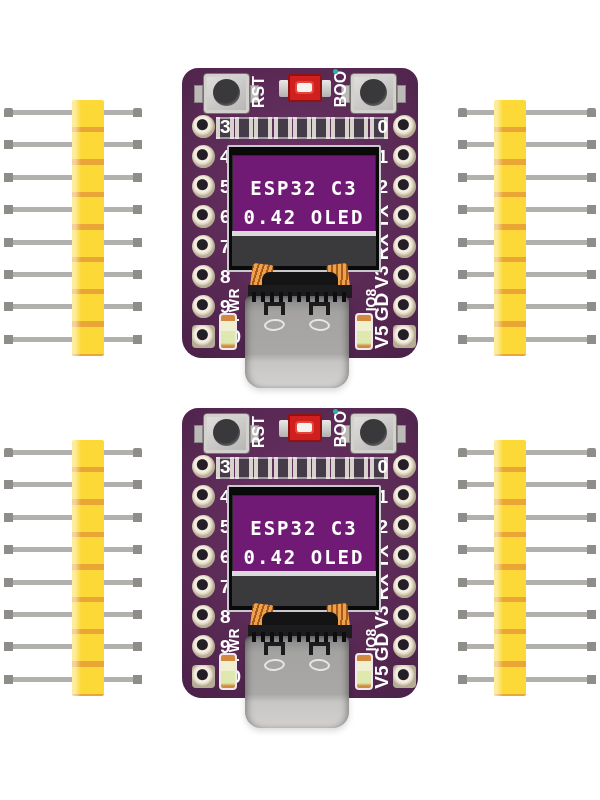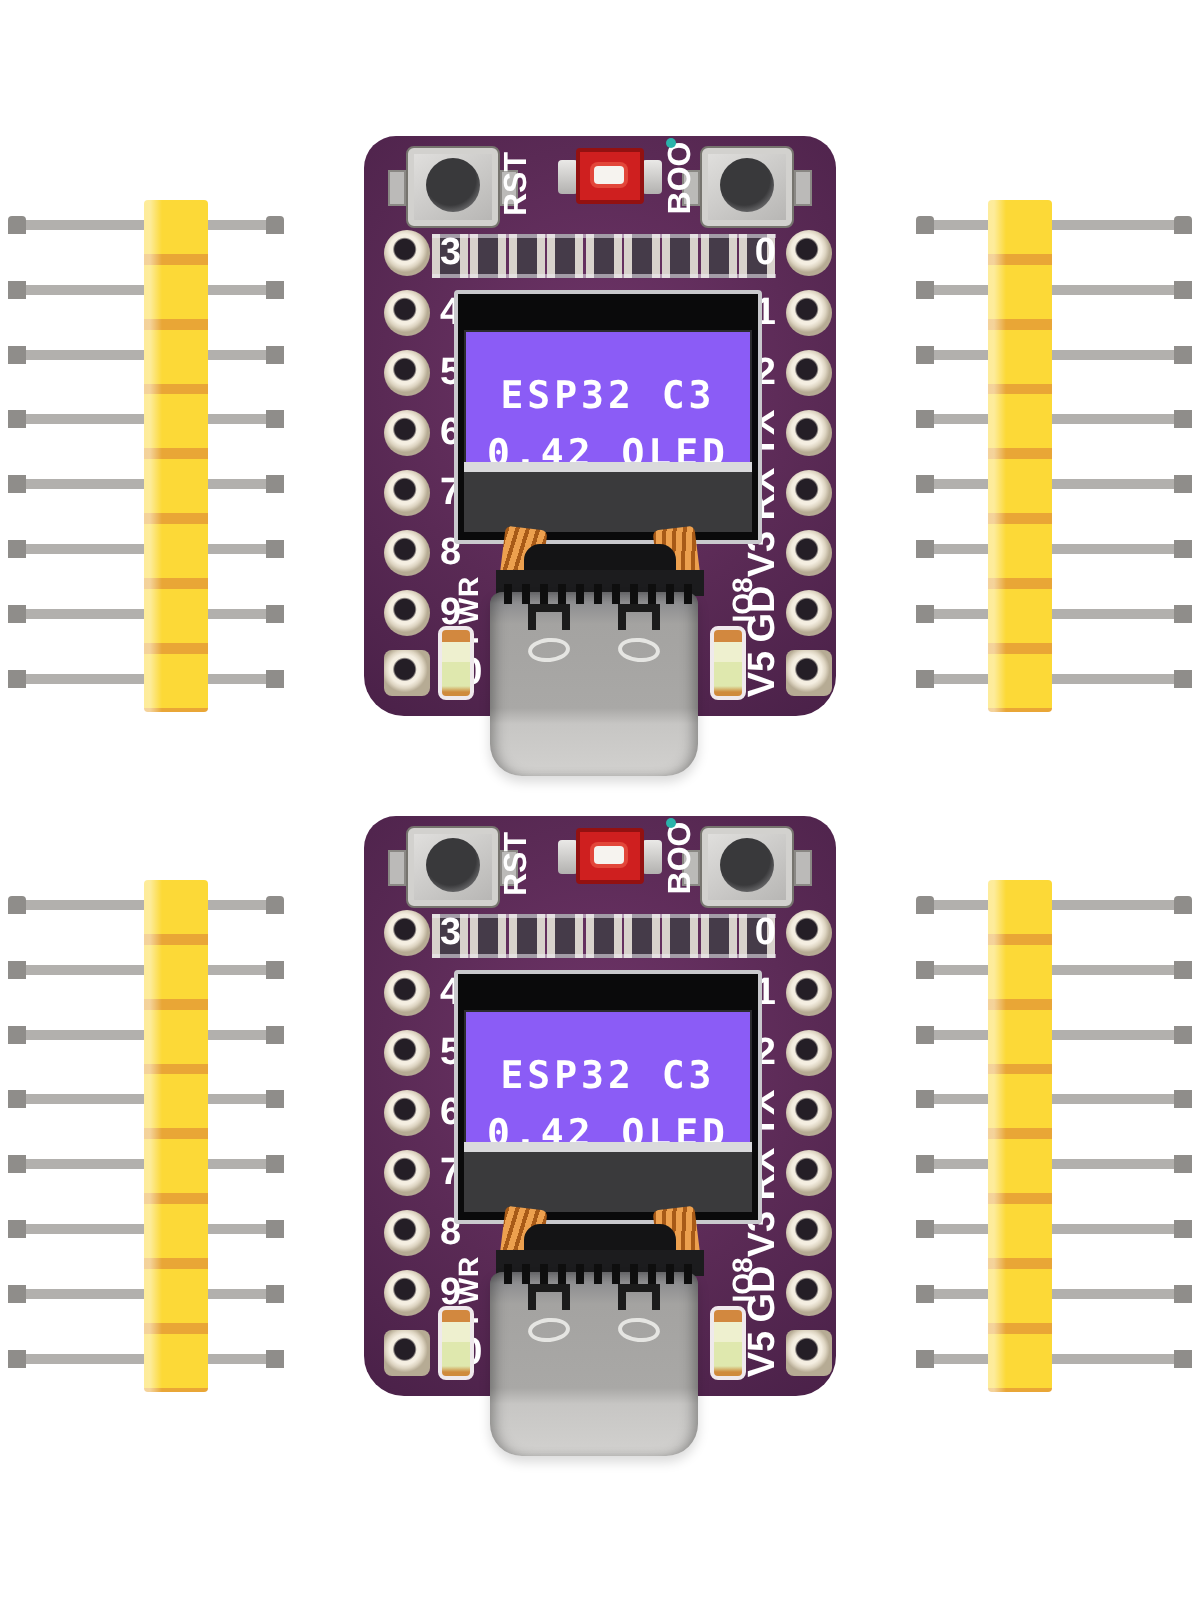--- a/index.html
+++ b/index.html
@@ -75,22 +75,22 @@
   .pads-left .pitem:nth-child(8) .pad-shape,
   .pads-right .pitem:nth-child(8) .pad-shape{border-radius:4px;}
   .plabel{position:absolute;top:2px;color:#fff;font-weight:bold;font-size:19px;line-height:20px;white-space:nowrap;}
   .pads-left .plabel{left:28px;}
   .pads-right .plabel{left:0;width:26px;text-align:right;}
   .pads-right .pitem:nth-child(n+4) .plabel{left:-2px;width:44px;text-align:center;transform:rotate(-90deg);}
 
   
   .oled{position:absolute;left:45px;top:77px;width:154px;height:127px;box-sizing:border-box;
     background:#0a0a0b;border:2px solid #c9c9cd;border-radius:2px;}
-  .oled-active{position:absolute;left:3px;top:18px;width:144px;height:82px;box-sizing:border-box;
-    background:#8b5cf6;border:1px solid #2c2c2e;padding-top:21px;
+  .oled-active{position:absolute;left:3px;top:8px;width:144px;height:82px;box-sizing:border-box;
+    background:#701a75;border:1px solid #2c2c2e;padding-top:21px;
     display:flex;flex-direction:column;gap:7px;}
   .oled-row{color:#fff;font-family:"DejaVu Sans Mono",monospace;font-weight:bold;
     font-size:19px;line-height:22px;letter-spacing:2px;text-align:center;white-space:nowrap;}
   .oled-line{position:absolute;left:3px;top:84px;width:144px;height:5px;background:#dadadc;}
   .oled-band{position:absolute;left:3px;top:89px;width:144px;height:30px;background:#3a3a3c;}
 
   
   .ledc{position:absolute;top:245px;width:18px;height:37px;box-sizing:border-box;
     border:2px solid #efe9ec;border-radius:4px;
     background:linear-gradient(180deg,#d2883f 0 6px,#eef0cf 6px 16px,#dfe8ae 16px 28px,#cf8b3c 31px 37px);}

